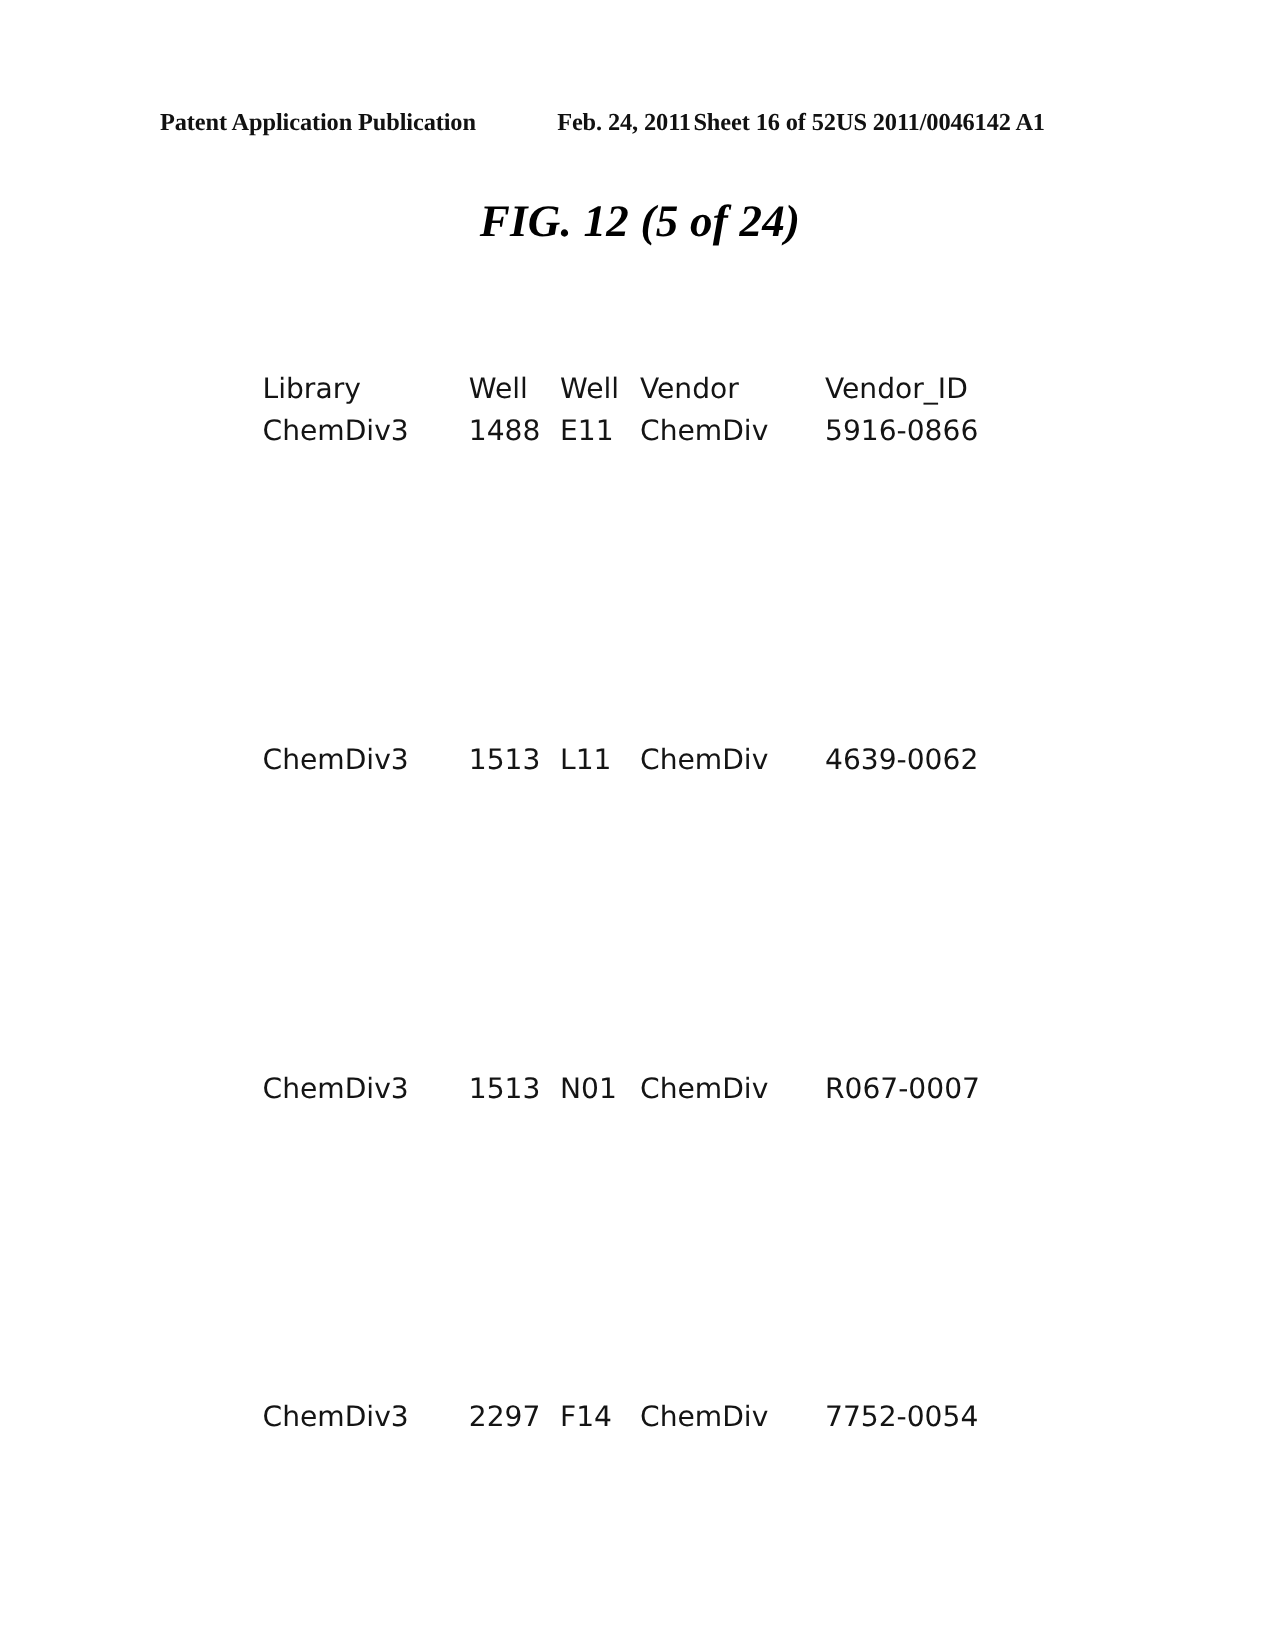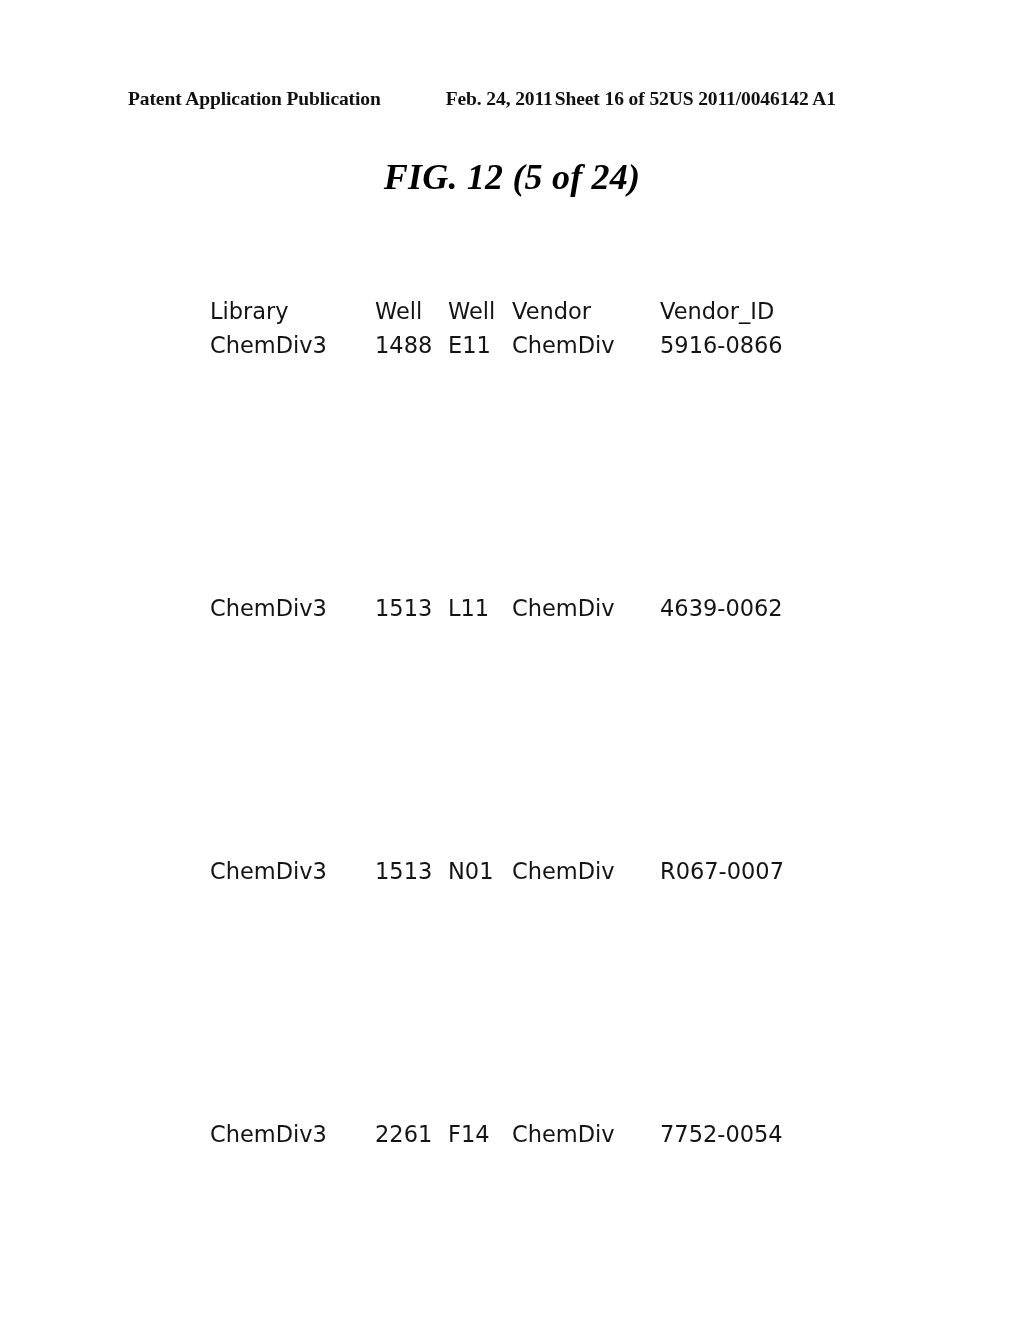--- a/index.html
+++ b/index.html
@@ -202,21 +202,21 @@
           <span class="cell-text">R067-0007</span>
         </td>
       </tr>
 
       <tr class="data-row last">
         <td></td>
         <td>
           <span class="cell-text">ChemDiv3</span>
         </td>
         <td>
-          <span class="cell-text">2261</span>
+          <span class="cell-text">2297</span>
         </td>
         <td>
           <span class="cell-text">F14</span>
         </td>
         <td>
           <span class="cell-text">ChemDiv</span>
         </td>
         <td>
           <span class="cell-text">7752-0054</span>
         </td>

